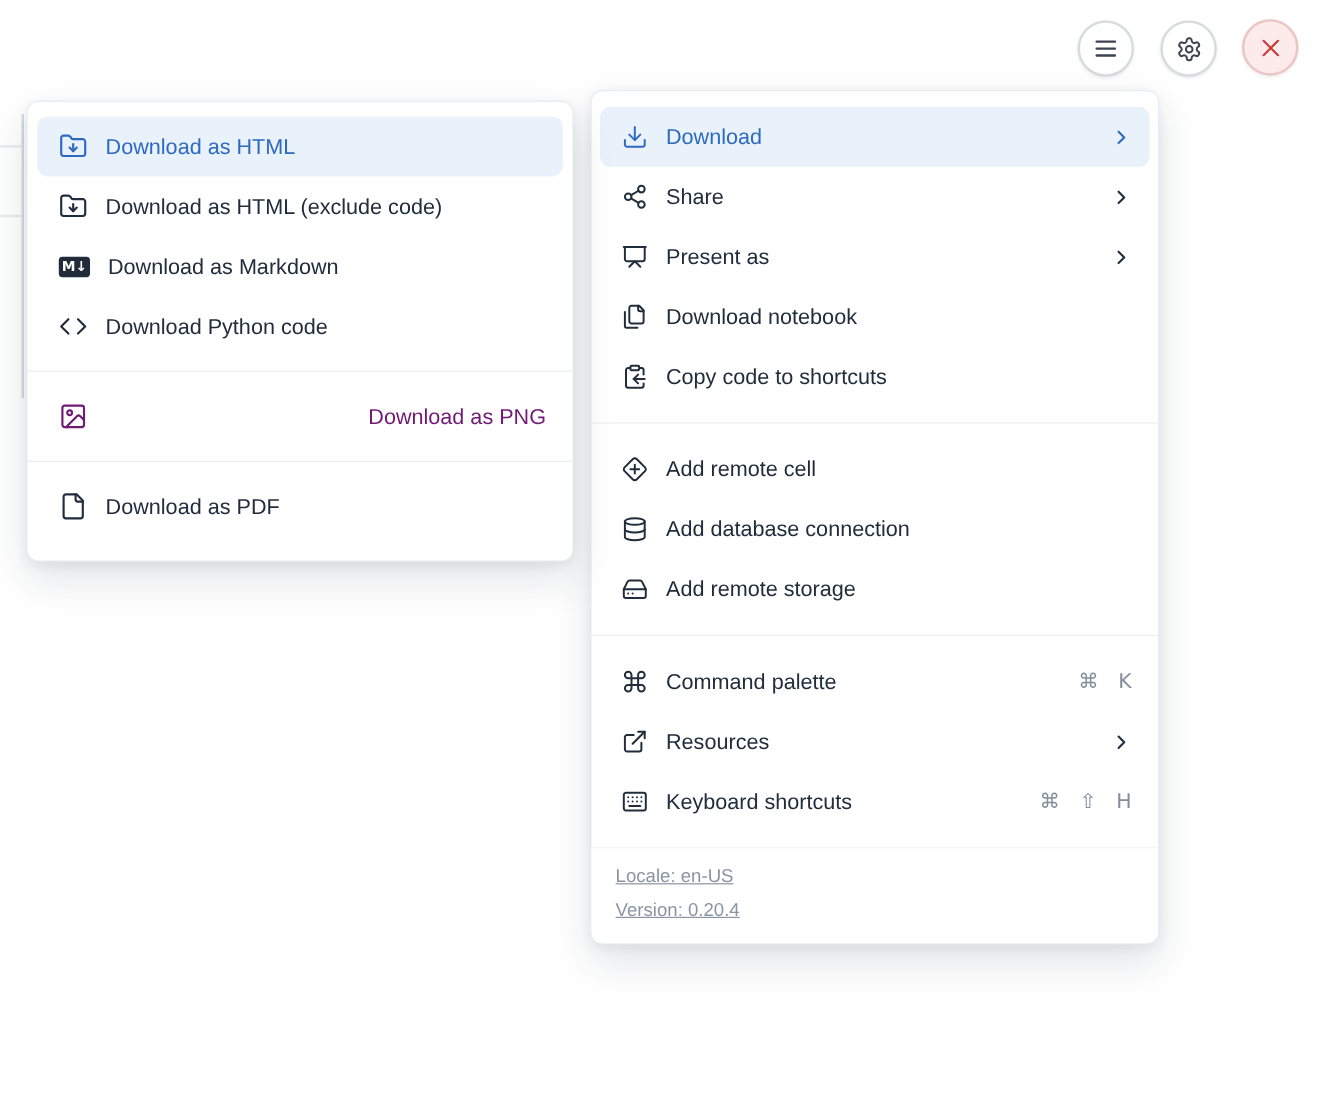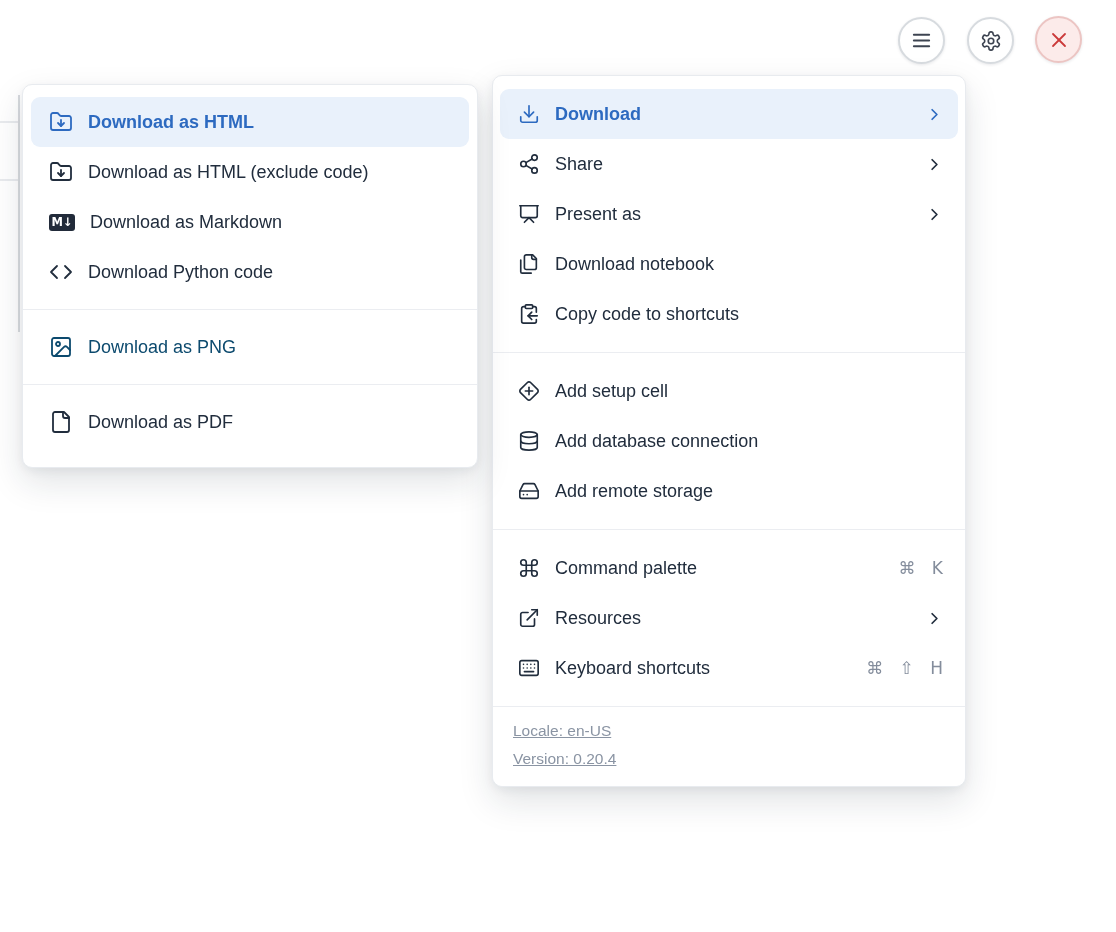--- a/index.html
+++ b/index.html
@@ -33,22 +33,22 @@
   #download-submenu{left:22px;top:84px;width:456px;z-index:10;}
 
   .section{padding:13px 7px;}
   #download-submenu .section{padding:12px 8px;}
   .divider{height:1px;background:#ebedf1;margin:0;}
 
   .row{
     display:flex;align-items:center;height:50px;padding:0 14px 0 18px;gap:15px;
     border-radius:9px;font-size:18px;color:#212d3d;cursor:pointer;white-space:nowrap;
   }
-  .row.active{background:#e9f1fb;color:#2d6ac0;font-weight:bold;}
-  .row.disabled{color:#0c4a6e;cursor:default;}
+  .row.active{background:#e9f1fb;color:#2d6ac0;}
+  .row.disabled{color:#701a75;cursor:default;justify-content:space-between;}
   .ic{flex:none;display:flex;align-items:center;justify-content:center;}
   .label{flex:none;}
   .trail{margin-left:auto;display:flex;align-items:center;color:inherit;}
   .shortcut{
     margin-left:auto;color:#848d9c;font-size:17px;
     font-family:"DejaVu Sans",sans-serif;word-spacing:9px;letter-spacing:1px;
   }
   .menu-footer{
     border-top:1px solid #ebedf1;padding:10px 16px 13px 20px;
     color:#8a94a3;font-size:15.5px;line-height:28px;
@@ -169,21 +169,21 @@
   <div class="divider"></div>
   <div class="section">
     <div class="row">
       <span class="ic">
         <svg width="22" height="22" viewBox="0 0 24 24" fill="none" stroke="currentColor" stroke-width="1.8" stroke-linecap="round" stroke-linejoin="round">
             <path d="M12 8v8"></path>
             <path d="M2.7 10.3a2.41 2.41 0 0 0 0 3.41l7.59 7.59a2.41 2.41 0 0 0 3.41 0l7.59-7.59a2.41 2.41 0 0 0 0-3.41l-7.59-7.59a2.41 2.41 0 0 0-3.41 0Z"></path>
             <path d="M8 12h8"></path>
           </svg>
       </span>
-      <span class="label">Add setup cell</span>
+      <span class="label">Add remote cell</span>
     </div>
     <div class="row">
       <span class="ic">
         <svg width="22" height="22" viewBox="0 0 24 24" fill="none" stroke="currentColor" stroke-width="1.8" stroke-linecap="round" stroke-linejoin="round">
             <ellipse cx="12" cy="5" rx="9" ry="3"></ellipse>
             <path d="M3 5v14a9 3 0 0 0 18 0V5"></path>
             <path d="M3 12a9 3 0 0 0 18 0"></path>
           </svg>
       </span>
       <span class="label">Add database connection</span>

